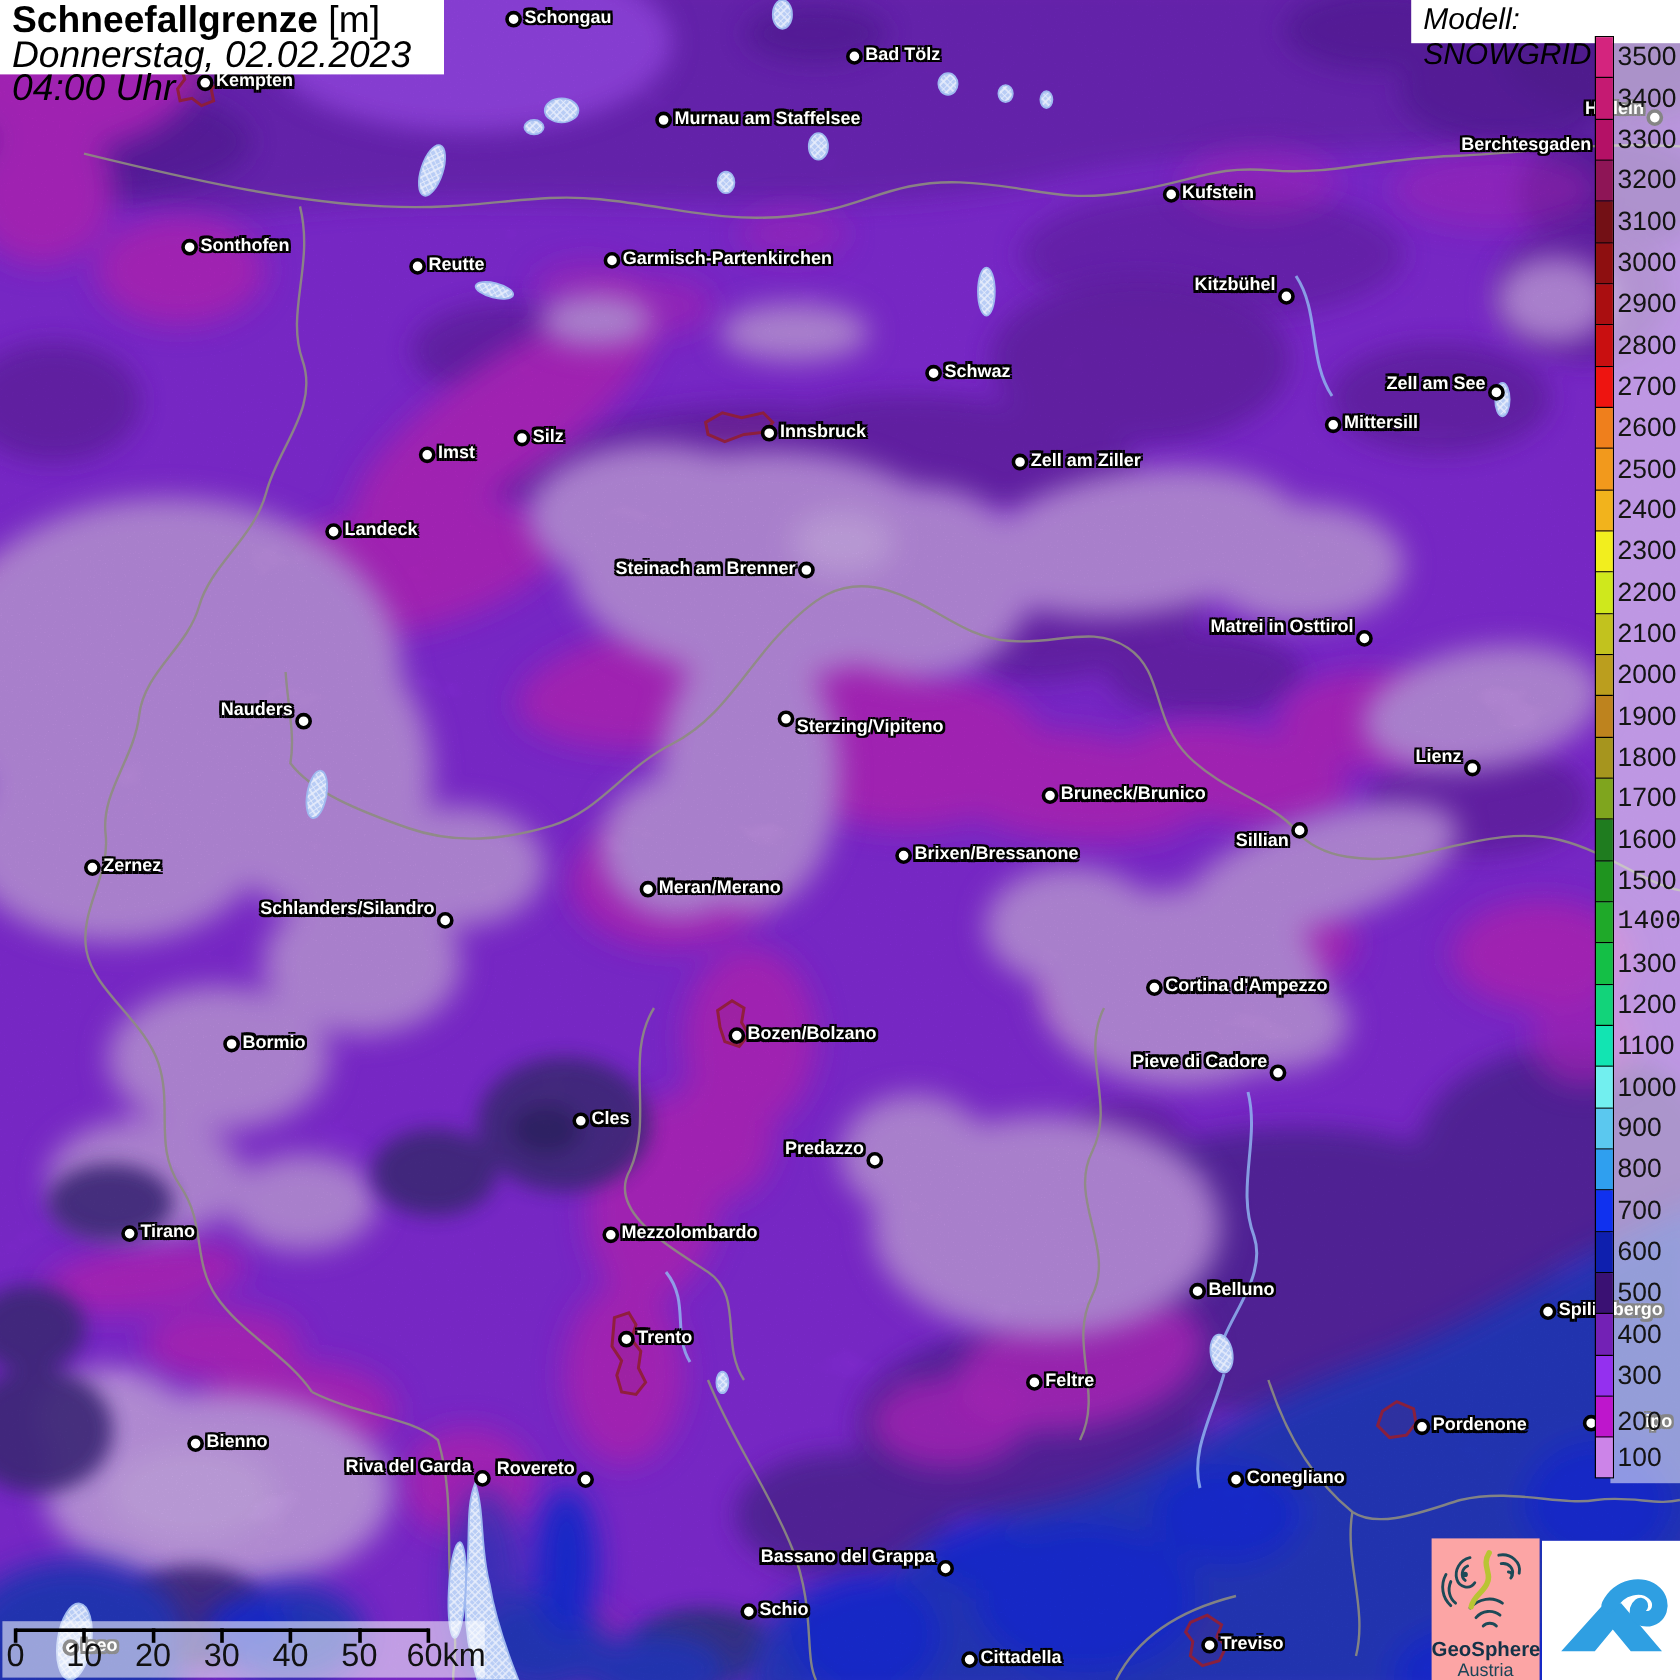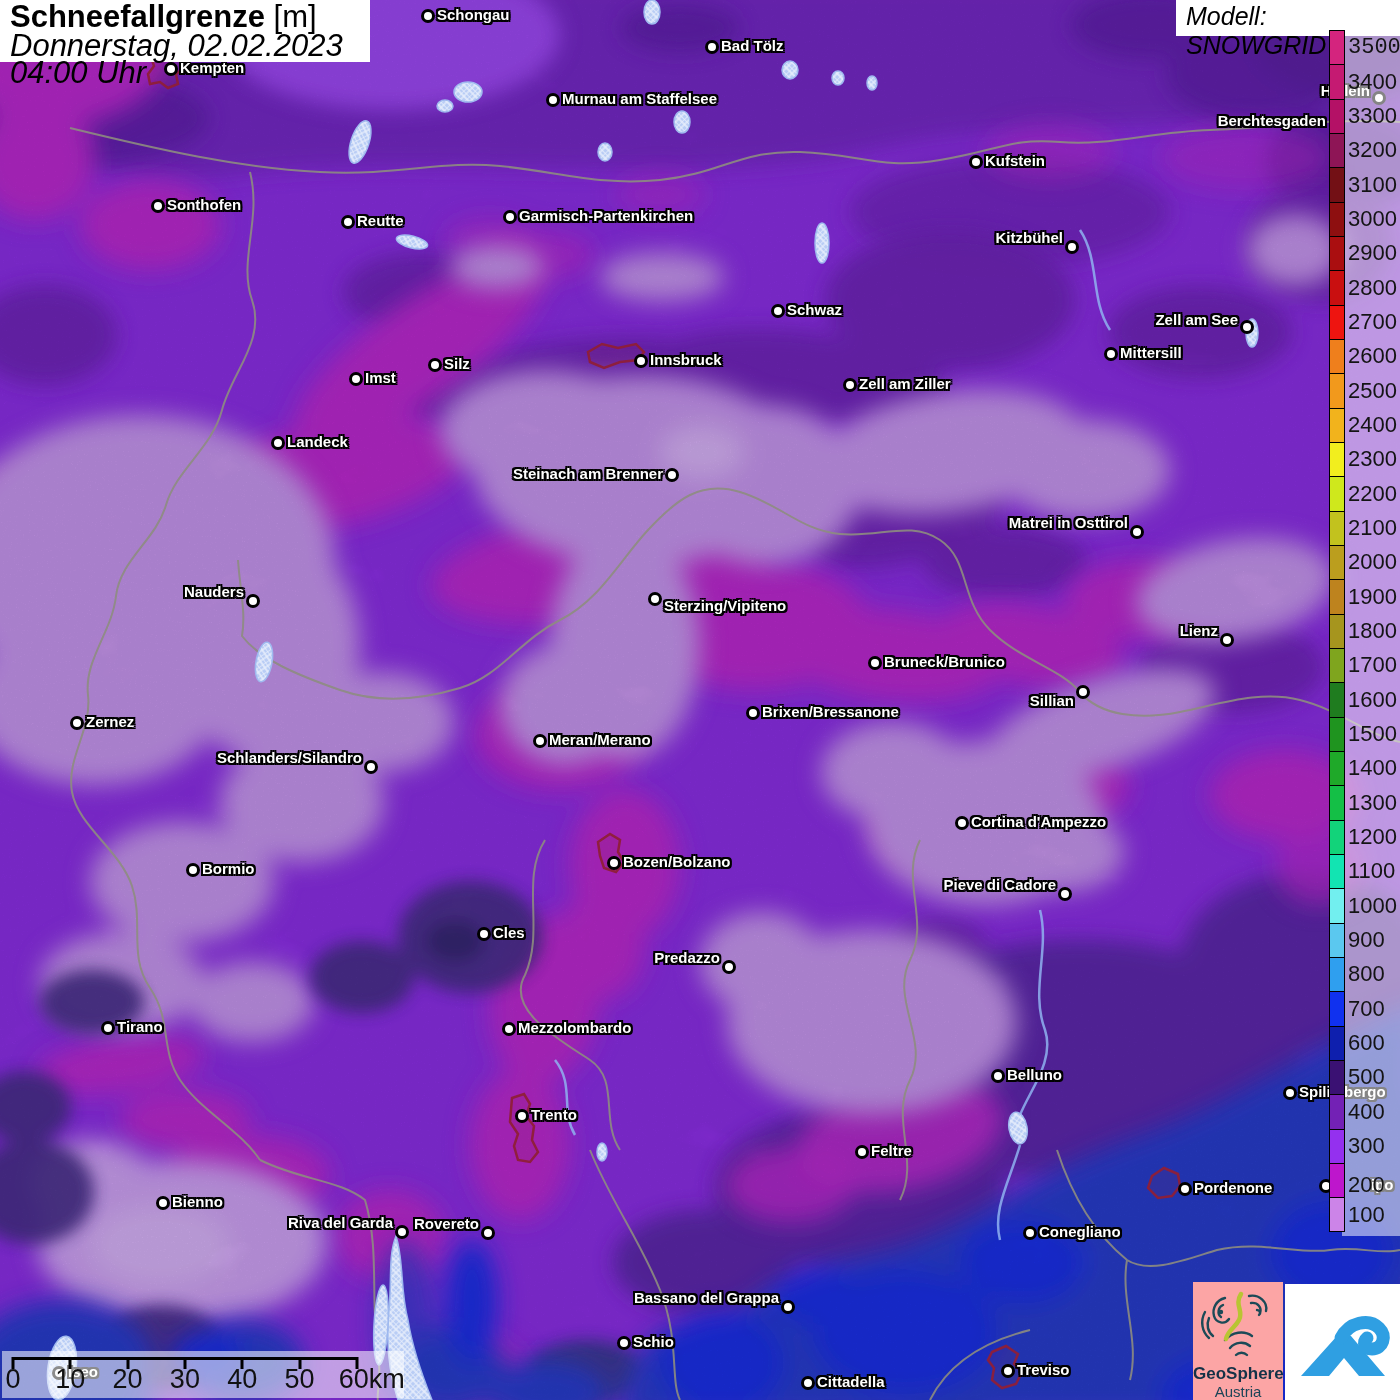--- a/index.html
+++ b/index.html
@@ -526,42 +526,42 @@
       <div class="cbar-cell" style="height: 33.3429px; background: rgb(47, 159, 239);"></div>
       <div class="cbar-cell" style="height: 33.3429px; background: rgb(16, 49, 239);"></div>
       <div class="cbar-cell" style="height: 33.3429px; background: rgb(14, 31, 174);"></div>
       <div class="cbar-cell" style="height: 33.3429px; background: rgb(58, 17, 115);"></div>
       <div class="cbar-cell" style="height: 33.3429px; background: rgb(115, 33, 181);"></div>
       <div class="cbar-cell" style="height: 33.3429px; background: rgb(148, 48, 239);"></div>
       <div class="cbar-cell" style="height: 33.3429px; background: rgb(190, 22, 204);"></div>
       <div class="cbar-cell" style="height: 33.3429px; background: rgb(204, 132, 232);"></div>
     </div>
   <div id="cbar-labels">
-      <div class="cbar-label" style="top: 17.1714px; font-family: Liberation Mono, monospace;">3500</div>
+      <div class="cbar-label" style="top: 17.1714px;">3500</div>
       <div class="cbar-label" style="top: 51.5143px;">3400</div>
       <div class="cbar-label" style="top: 85.8571px;">3300</div>
       <div class="cbar-label" style="top: 120.2px;">3200</div>
       <div class="cbar-label" style="top: 154.543px;">3100</div>
       <div class="cbar-label" style="top: 188.886px;">3000</div>
       <div class="cbar-label" style="top: 223.229px;">2900</div>
       <div class="cbar-label" style="top: 257.571px;">2800</div>
       <div class="cbar-label" style="top: 291.914px;">2700</div>
       <div class="cbar-label" style="top: 326.257px;">2600</div>
       <div class="cbar-label" style="top: 360.6px;">2500</div>
       <div class="cbar-label" style="top: 394.943px;">2400</div>
       <div class="cbar-label" style="top: 429.286px;">2300</div>
       <div class="cbar-label" style="top: 463.629px;">2200</div>
       <div class="cbar-label" style="top: 497.971px;">2100</div>
       <div class="cbar-label" style="top: 532.314px;">2000</div>
       <div class="cbar-label" style="top: 566.657px;">1900</div>
       <div class="cbar-label" style="top: 601px;">1800</div>
       <div class="cbar-label" style="top: 635.343px;">1700</div>
       <div class="cbar-label" style="top: 669.686px;">1600</div>
       <div class="cbar-label" style="top: 704.029px;">1500</div>
-      <div class="cbar-label" style="top: 738.371px;">1400</div>
+      <div class="cbar-label" style="top: 738.371px; font-family: Liberation Mono, monospace;">1400</div>
       <div class="cbar-label" style="top: 772.714px;">1300</div>
       <div class="cbar-label" style="top: 807.057px;">1200</div>
       <div class="cbar-label" style="top: 841.4px;">1100</div>
       <div class="cbar-label" style="top: 875.743px;">1000</div>
       <div class="cbar-label" style="top: 910.086px;">900</div>
       <div class="cbar-label" style="top: 944.429px;">800</div>
       <div class="cbar-label" style="top: 978.771px;">700</div>
       <div class="cbar-label" style="top: 1013.11px;">600</div>
       <div class="cbar-label" style="top: 1047.46px;">500</div>
       <div class="cbar-label" style="top: 1081.8px;">400</div>

